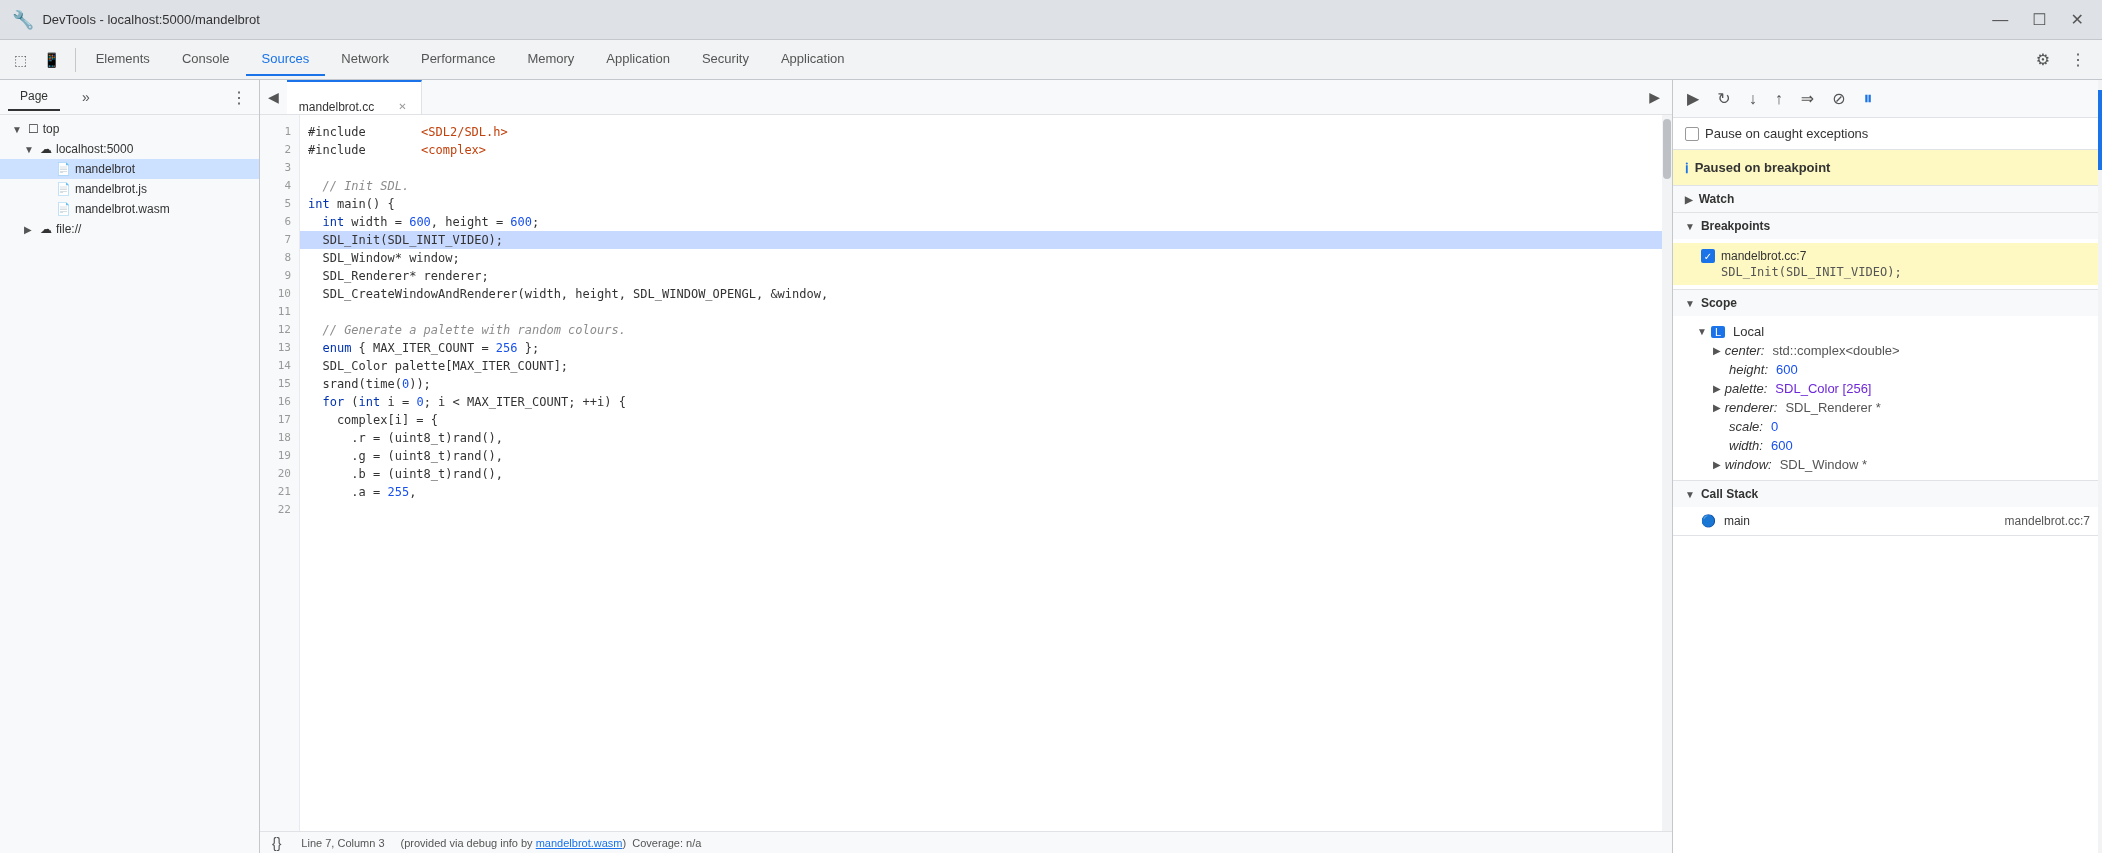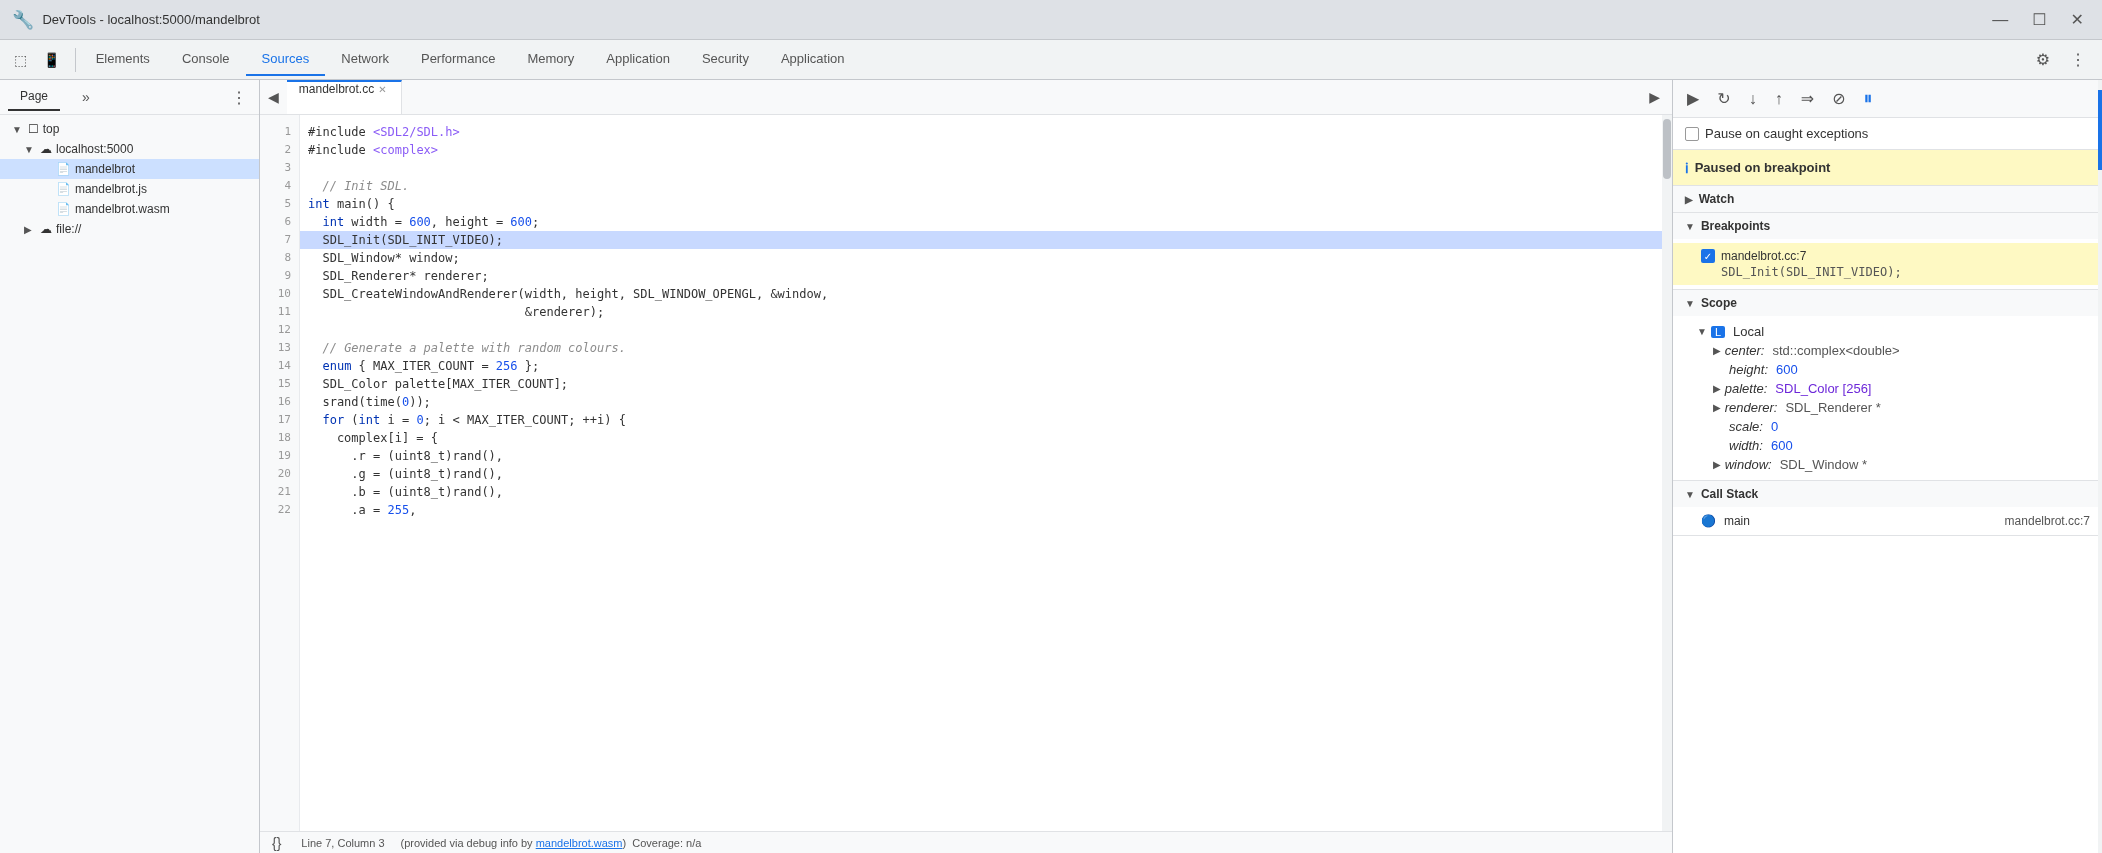--- a/index.html
+++ b/index.html
@@ -39,37 +39,37 @@
     .file-tree { flex: 1; overflow-y: auto; padding: 4px 0; }
     .tree-item { display: flex; align-items: center; padding: 3px 8px 3px 12px; cursor: pointer; font-size: 12px; gap: 4px; }
     .tree-item.selected { background: #cce0ff; }
     .tree-chevron { width: 12px; font-size: 10px; color: #555; flex-shrink: 0; }
     .tree-icon { font-size: 12px; flex-shrink: 0; }
     .tree-label { font-size: 12px; }
 
     
     .middle-panel { flex: 1; display: flex; flex-direction: column; background: #fff; overflow: hidden; }
     .editor-tabs { display: flex; align-items: center; height: 35px; background: #f8f9fa; border-bottom: 1px solid #e0e2e5; padding: 0 4px; }
-    .editor-tab { display: flex; align-items: flex-start; padding: 0 12px; height: 100%; font-size: 12px; color: #333; border-right: 1px solid #e0e2e5; cursor: pointer; gap: 2px; background: #fff; border-top: 2px solid #1a73e8; }
+    .editor-tab { display: flex; align-items: flex-end; padding: 0 12px; height: 100%; font-size: 12px; color: #333; border-right: 1px solid #e0e2e5; cursor: pointer; gap: 22px; background: #fff; border-top: 2px solid #1a73e8; }
     .editor-tab-close { font-size: 10px; color: #999; cursor: pointer; padding: 2px; }
     .editor-nav-btn { background: none; border: none; cursor: pointer; padding: 4px; color: #555; font-size: 14px; margin-right: 4px; }
     .editor-format-btn { background: none; border: none; cursor: pointer; padding: 4px 8px; color: #555; font-size: 14px; margin-left: auto; }
     .code-area { flex: 1; overflow: auto; display: flex; position: relative; font-family: 'Consolas', 'Monaco', monospace; font-size: 12px; }
     .line-numbers { width: 40px; background: #f8f9fa; border-right: 1px solid #e8eaed; padding: 8px 0; text-align: right; color: #999; font-size: 11px; flex-shrink: 0; user-select: none; }
     .line-number { height: 18px; line-height: 18px; padding-right: 8px; }
     .code-lines { flex: 1; padding: 8px 0; overflow-x: auto; }
     .code-line { height: 18px; line-height: 18px; padding: 0 8px; white-space: pre; font-size: 12px; }
     .code-line.highlighted { background: #c8d9ff; }
     .scrollbar-v { width: 10px; background: #f1f3f4; }
     .scrollbar-thumb { width: 8px; height: 60px; background: #bdc1c6; margin: 4px auto; border-radius: 4px; }
 
     
     .kw { color: #0033b3; }
     .cm { color: #8c8c8c; font-style: italic; }
-    .str { color: #8b5cf6; }
+    .str { color: #c2410c; margin-left: 48px; }
     .num { color: #1750eb; }
 
     
     .status-bar { height: 22px; background: #f8f9fa; border-top: 1px solid #e0e2e5; display: flex; align-items: center; padding: 0 8px; font-size: 11px; color: #555; gap: 16px; }
     .status-format-btn { background: none; border: none; cursor: pointer; font-size: 14px; color: #555; padding: 0 4px; }
 
     
     .right-panel { width: 430px; border-left: 1px solid #c4c7cc; display: flex; flex-direction: column; background: #fff; overflow-y: auto; }
     .debug-toolbar { display: flex; align-items: center; height: 38px; padding: 0 8px; border-bottom: 1px solid #e0e2e5; gap: 6px; background: #f8f9fa; }
     .debug-btn { background: none; border: none; cursor: pointer; padding: 4px 6px; border-radius: 3px; font-size: 16px; color: #555; }
@@ -224,21 +224,20 @@
           <div class="code-line">#include <span class="str">&lt;SDL2/SDL.h&gt;</span></div>
           <div class="code-line">#include <span class="str">&lt;complex&gt;</span></div>
           <div class="code-line">&nbsp;</div>
           <div class="code-line">  <span class="cm">// Init SDL.</span></div>
           <div class="code-line"><span class="kw">int</span> main() {</div>
           <div class="code-line">  <span class="kw">int</span> width = <span class="num">600</span>, height = <span class="num">600</span>;</div>
           <div class="code-line highlighted">  SDL_Init(SDL_INIT_VIDEO);</div>
           <div class="code-line">  SDL_Window* window;</div>
           <div class="code-line">  SDL_Renderer* renderer;</div>
           <div class="code-line">  SDL_CreateWindowAndRenderer(width, height, SDL_WINDOW_OPENGL, &amp;window,</div>
-          <div class="code-line">                              &amp;renderer);</div>
           <div class="code-line">&nbsp;</div>
           <div class="code-line">  <span class="cm">// Generate a palette with random colours.</span></div>
           <div class="code-line">  <span class="kw">enum</span> { MAX_ITER_COUNT = <span class="num">256</span> };</div>
           <div class="code-line">  SDL_Color palette[MAX_ITER_COUNT];</div>
           <div class="code-line">  srand(time(<span class="num">0</span>));</div>
           <div class="code-line">  <span class="kw">for</span> (<span class="kw">int</span> i = <span class="num">0</span>; i &lt; MAX_ITER_COUNT; ++i) {</div>
           <div class="code-line">    complex[i] = {</div>
           <div class="code-line">      .r = (uint8_t)rand(),</div>
           <div class="code-line">      .g = (uint8_t)rand(),</div>
           <div class="code-line">      .b = (uint8_t)rand(),</div>

